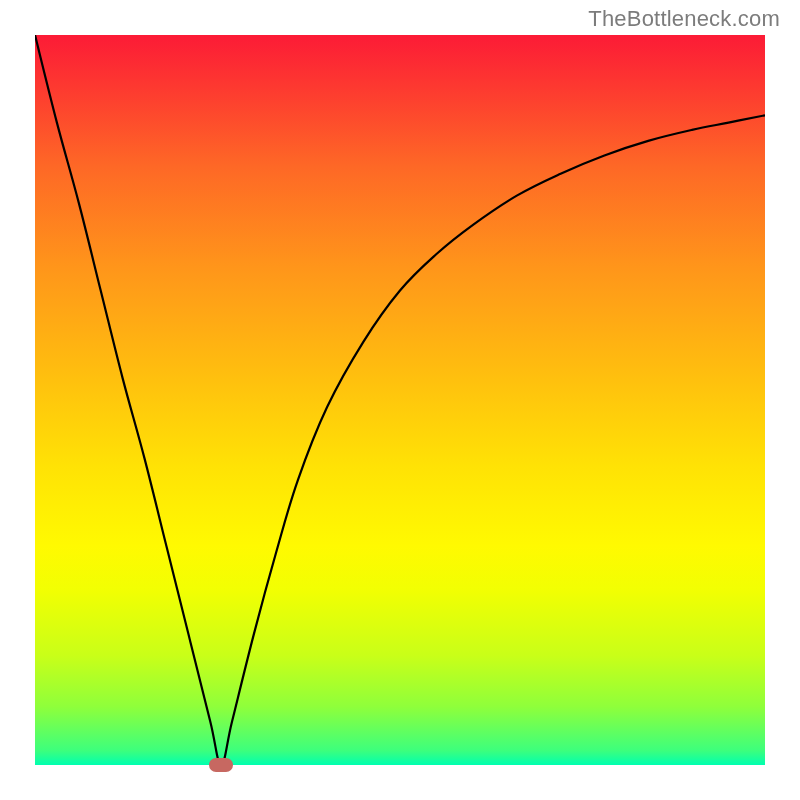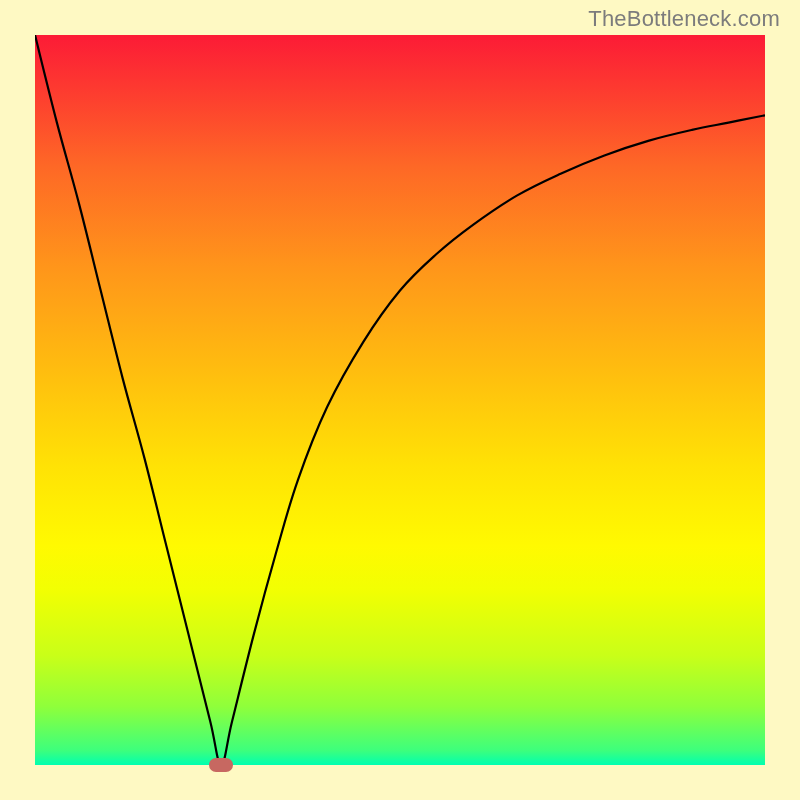--- a/index.html
+++ b/index.html
@@ -10,21 +10,21 @@
     background: #000;
     overflow: hidden;
     font-family: Arial, Helvetica, sans-serif;
   }
   .frame {
     position: absolute;
     left: 0;
     top: 0;
     width: 800px;
     height: 800px;
-    background: #fef9c3;
+    background: #ffffff;
   }
   .plot {
     position: absolute;
     left: 35px;
     top: 35px;
     width: 730px;
     height: 730px;
     background: linear-gradient(to bottom,
       #fc1b36 0%,
       #fd3431 6%,

